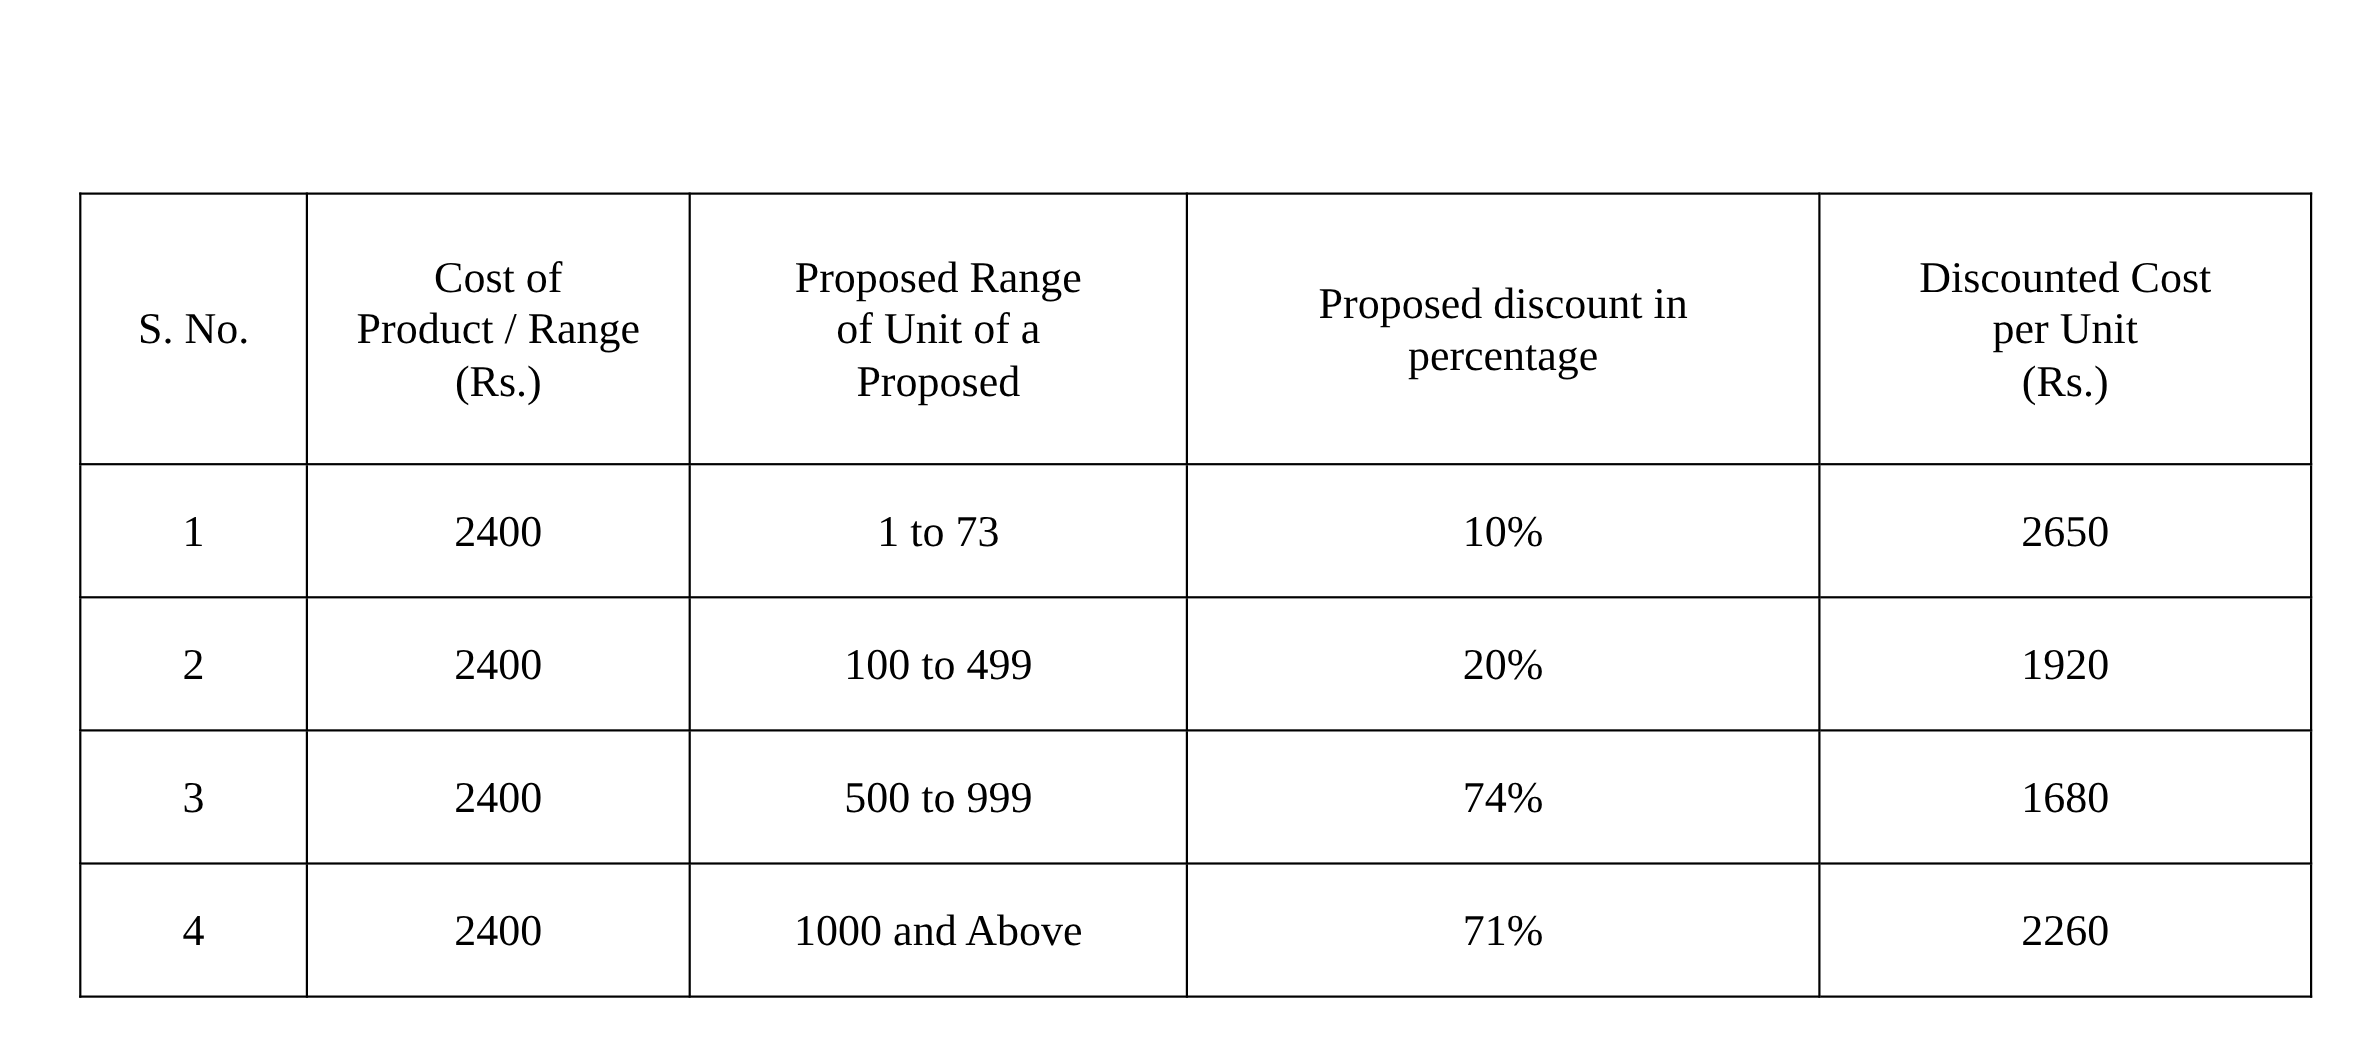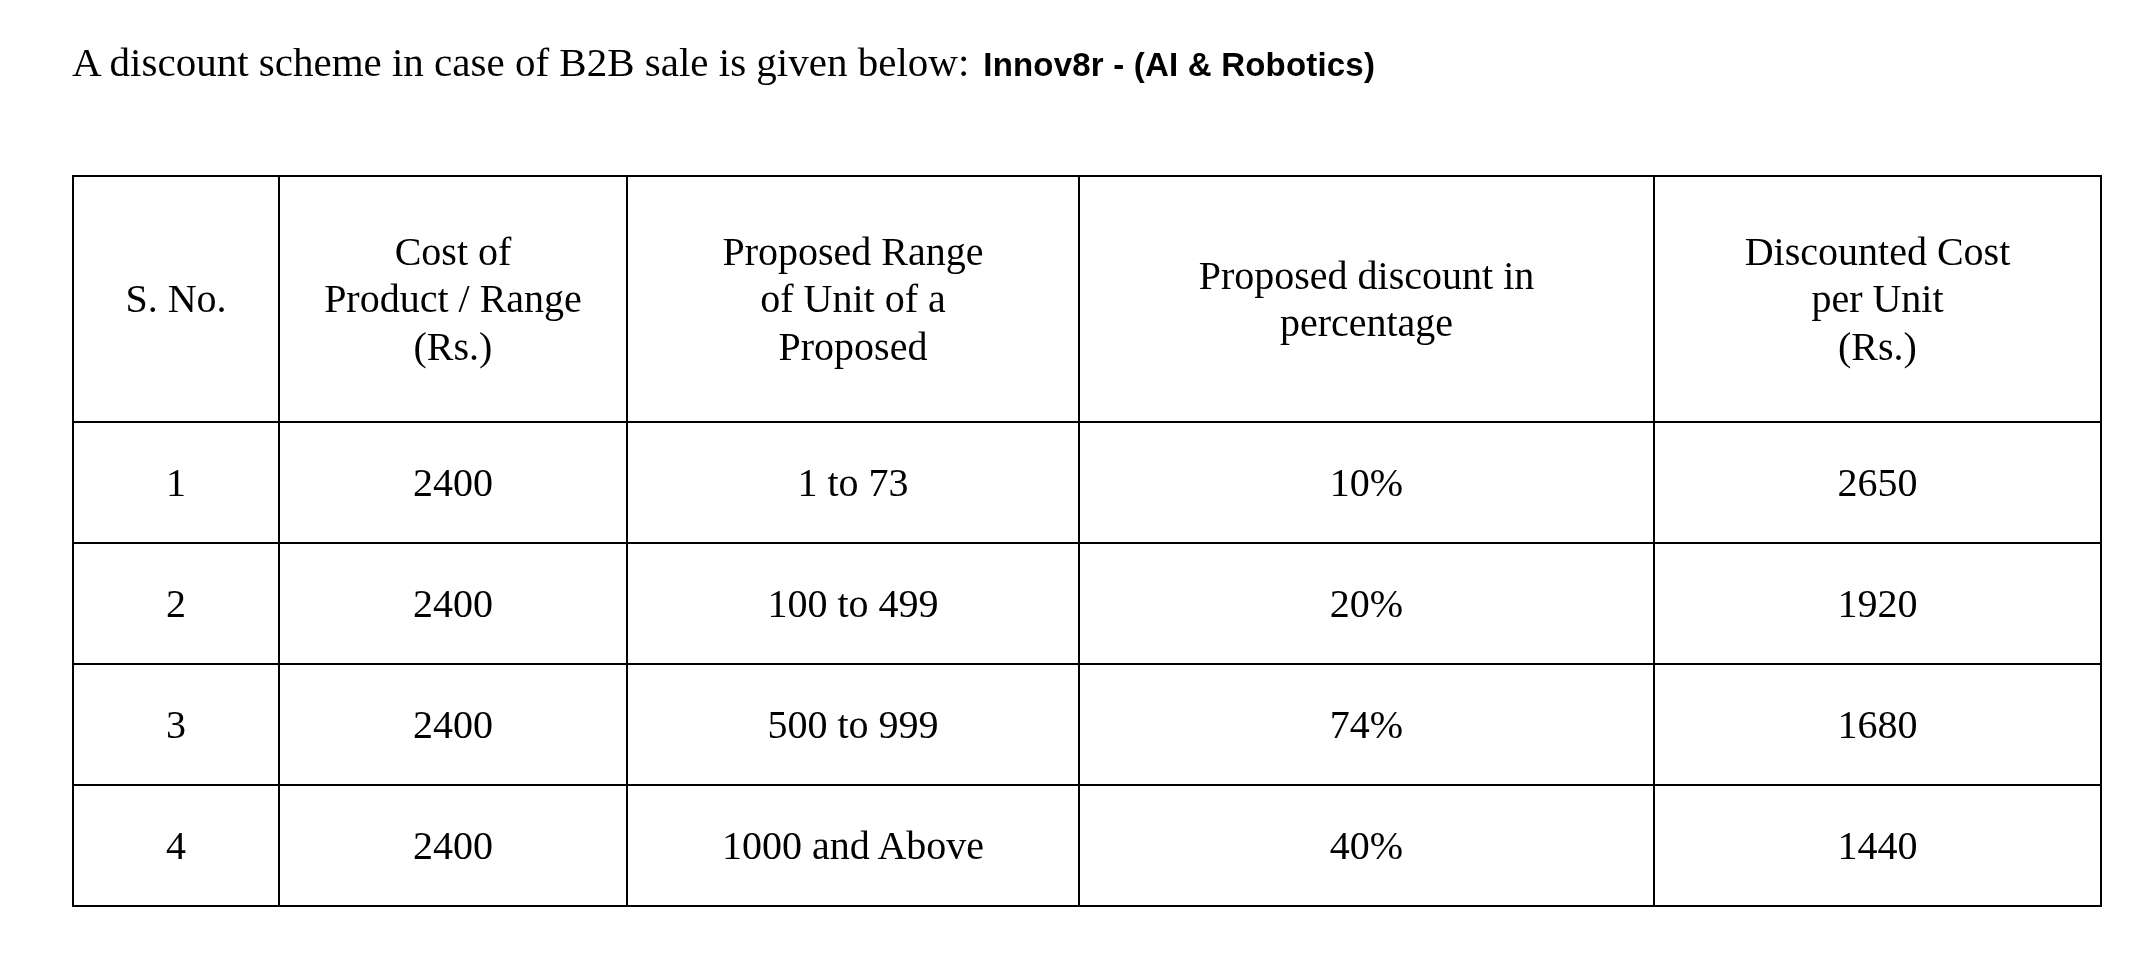--- a/index.html
+++ b/index.html
@@ -74,24 +74,20 @@
   col.c2 { width: 452px; }
   col.c3 { width: 575px; }
   col.c4 { width: 447px; }
   .hdr-line { display: block; }
 </style>
 </head>
 <body>
 
 <div class="page">
 
-  <div class="intro-line">
-    <span class="intro-text">A discount scheme in case of B2B sale is given below:</span>
-    <span class="intro-tag">Innov8r - (AI &amp; Robotics)</span>
-  </div>
 
   <table class="scheme">
     <colgroup>
       <col class="c0">
         <col class="c1">
         <col class="c2">
         <col class="c3">
         <col class="c4">
     </colgroup>
     <thead>
@@ -139,19 +135,19 @@
         <td>3</td>
         <td>2400</td>
         <td>500 to 999</td>
         <td>74%</td>
         <td>1680</td>
       </tr>
       <tr>
         <td>4</td>
         <td>2400</td>
         <td>1000 and Above</td>
-        <td>40%</td>
-        <td>1440</td>
+        <td>71%</td>
+        <td>2260</td>
       </tr>
     </tbody>
   </table>
 
 </div>
 
 </body></html>

